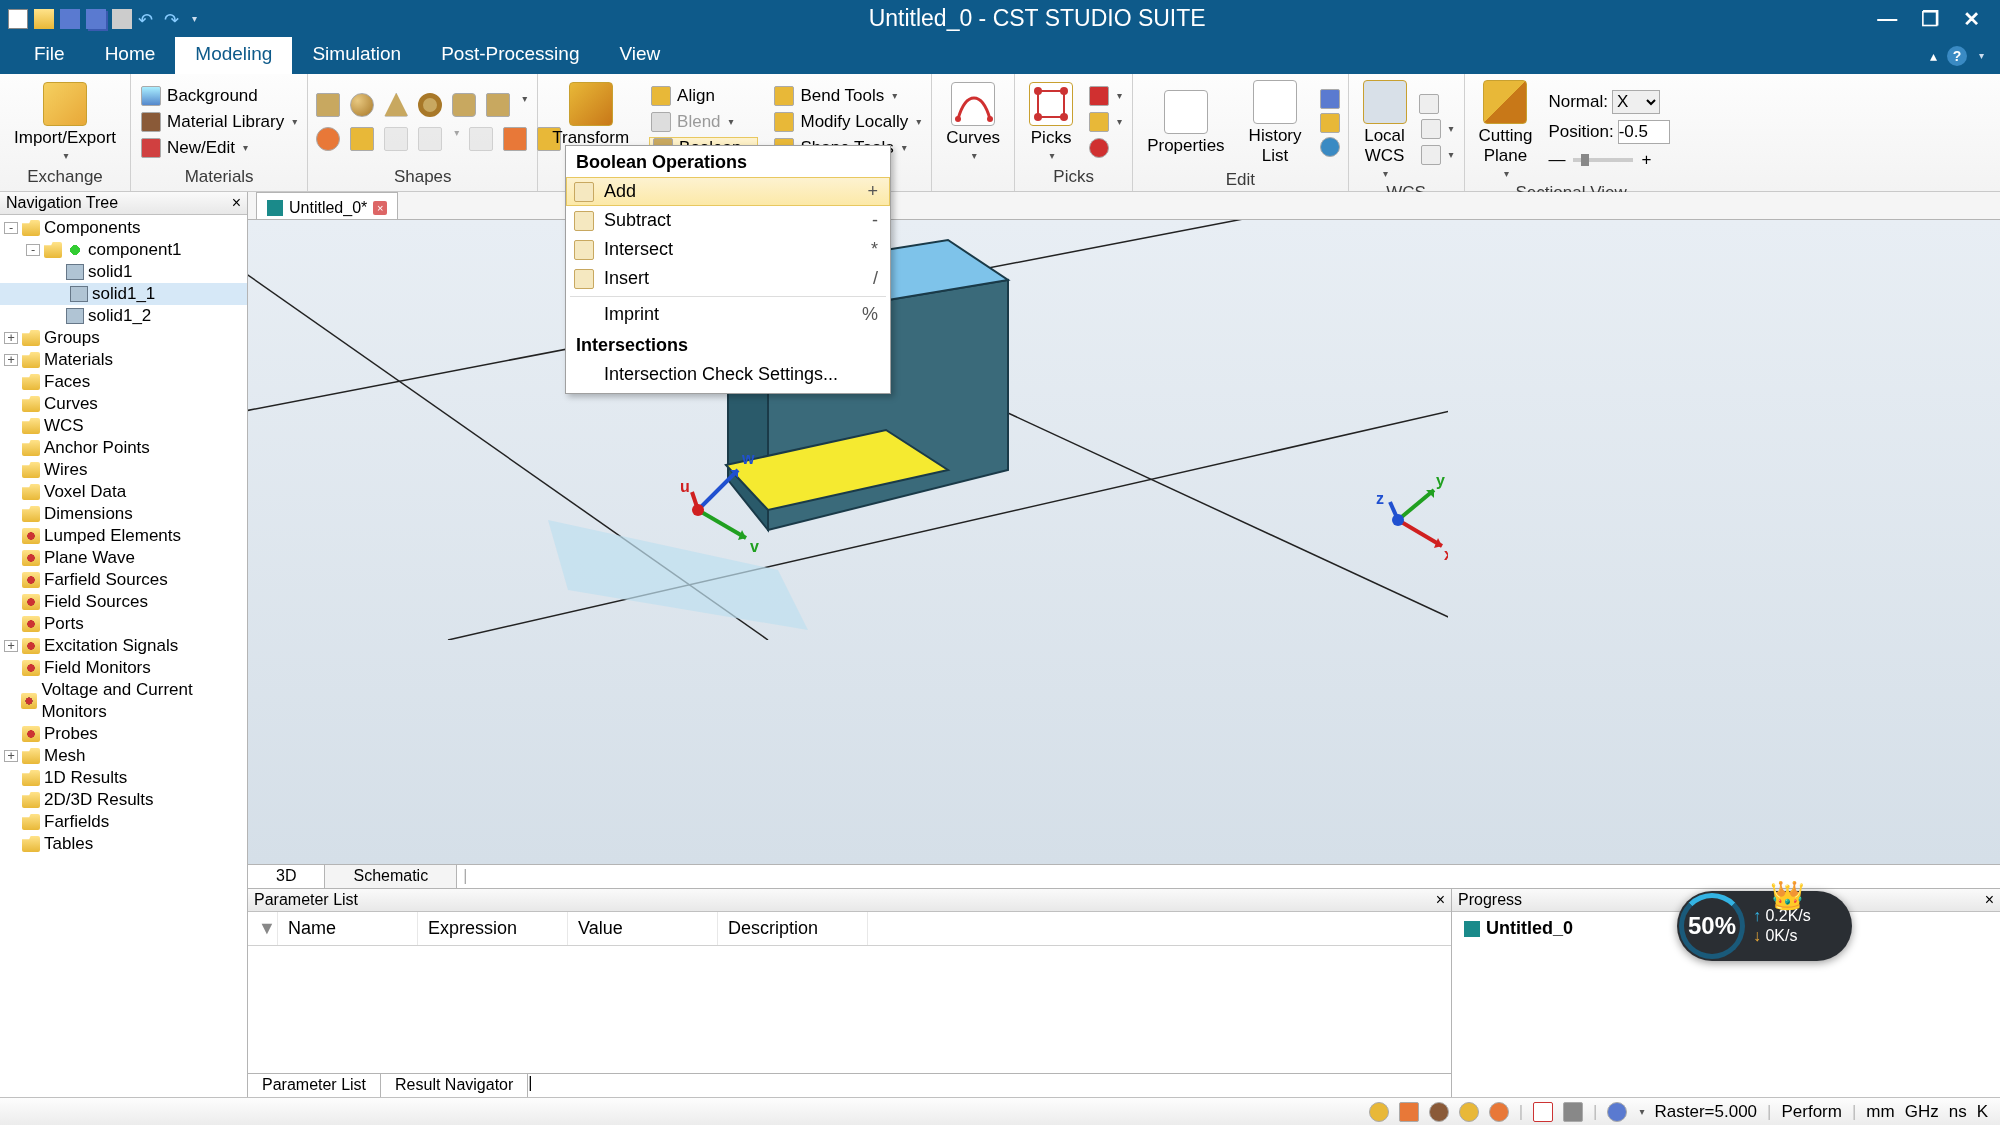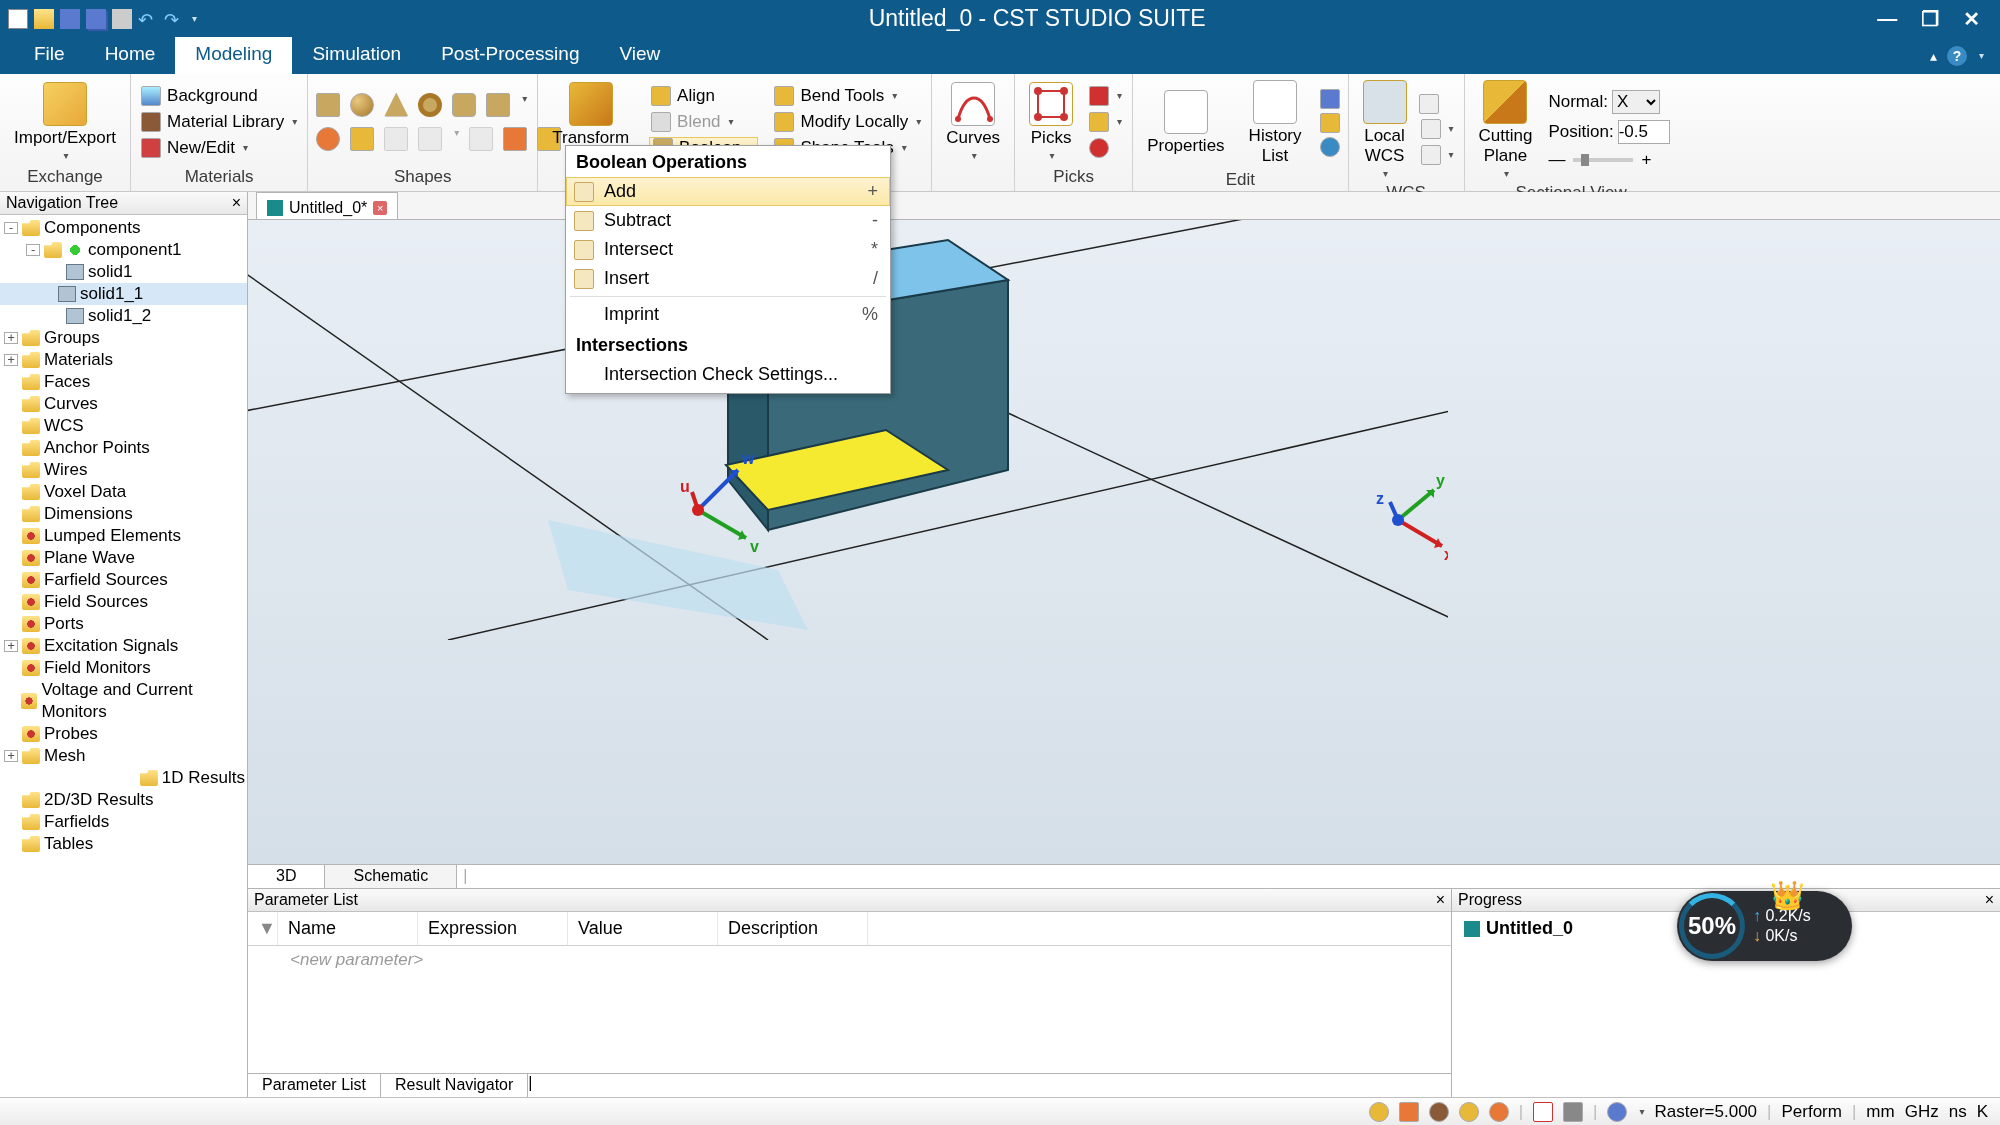--- a/index.html
+++ b/index.html
@@ -429,21 +429,21 @@
           <span class="tw">-</span>
           <span class="fic folder"></span>
           <span class="fic" style="background: radial-gradient(circle, rgb(51, 204, 51) 40%, transparent 41%);"></span>
           <span>component1</span>
         </div>
         <div class="tree-row" style="padding-left: 48px;">
           <span class="tw blank"> </span>
           <span class="fic box3d"></span>
           <span>solid1</span>
         </div>
-        <div class="tree-row sel" style="padding-left: 40px;">
+        <div class="tree-row sel" style="padding-left: 52px;">
           <span class="tw blank"> </span>
           <span class="fic box3d"></span>
           <span>solid1_1</span>
         </div>
         <div class="tree-row" style="padding-left: 48px;">
           <span class="tw blank"> </span>
           <span class="fic box3d"></span>
           <span>solid1_2</span>
         </div>
         <div class="tree-row" style="padding-left: 4px;">
@@ -534,21 +534,21 @@
         <div class="tree-row" style="padding-left: 4px;">
           <span class="tw blank"> </span>
           <span class="fic gear"></span>
           <span>Probes</span>
         </div>
         <div class="tree-row" style="padding-left: 4px;">
           <span class="tw">+</span>
           <span class="fic folder"></span>
           <span>Mesh</span>
         </div>
-        <div class="tree-row" style="padding-left: 4px; justify-content: flex-end;">
+        <div class="tree-row" style="padding-left: 4px;">
           <span class="tw blank"> </span>
           <span class="fic folder"></span>
           <span>1D Results</span>
         </div>
         <div class="tree-row" style="padding-left: 4px;">
           <span class="tw blank"> </span>
           <span class="fic folder"></span>
           <span>2D/3D Results</span>
         </div>
         <div class="tree-row" style="padding-left: 4px;">
@@ -631,21 +631,20 @@
             <span class="x">×</span>
           </div>
         <div class="param-table">
           <div class="param-head">
             <div class="pc filter">▼</div>
             <div class="pc pc1">Name</div>
             <div class="pc pc2">Expression</div>
             <div class="pc pc3">Value</div>
             <div class="pc pc4">Description</div>
           </div>
-          <div class="newparam">&lt;new parameter&gt;</div>
         </div>
         <div class="bottom-tabs">
           <div class="vt active">Parameter List</div>
           <div class="vt">Result Navigator</div>
           <div class="bar">|</div>
         </div>
       </div>
 
       <div class="progress-panel">
         <div class="panel-title">

